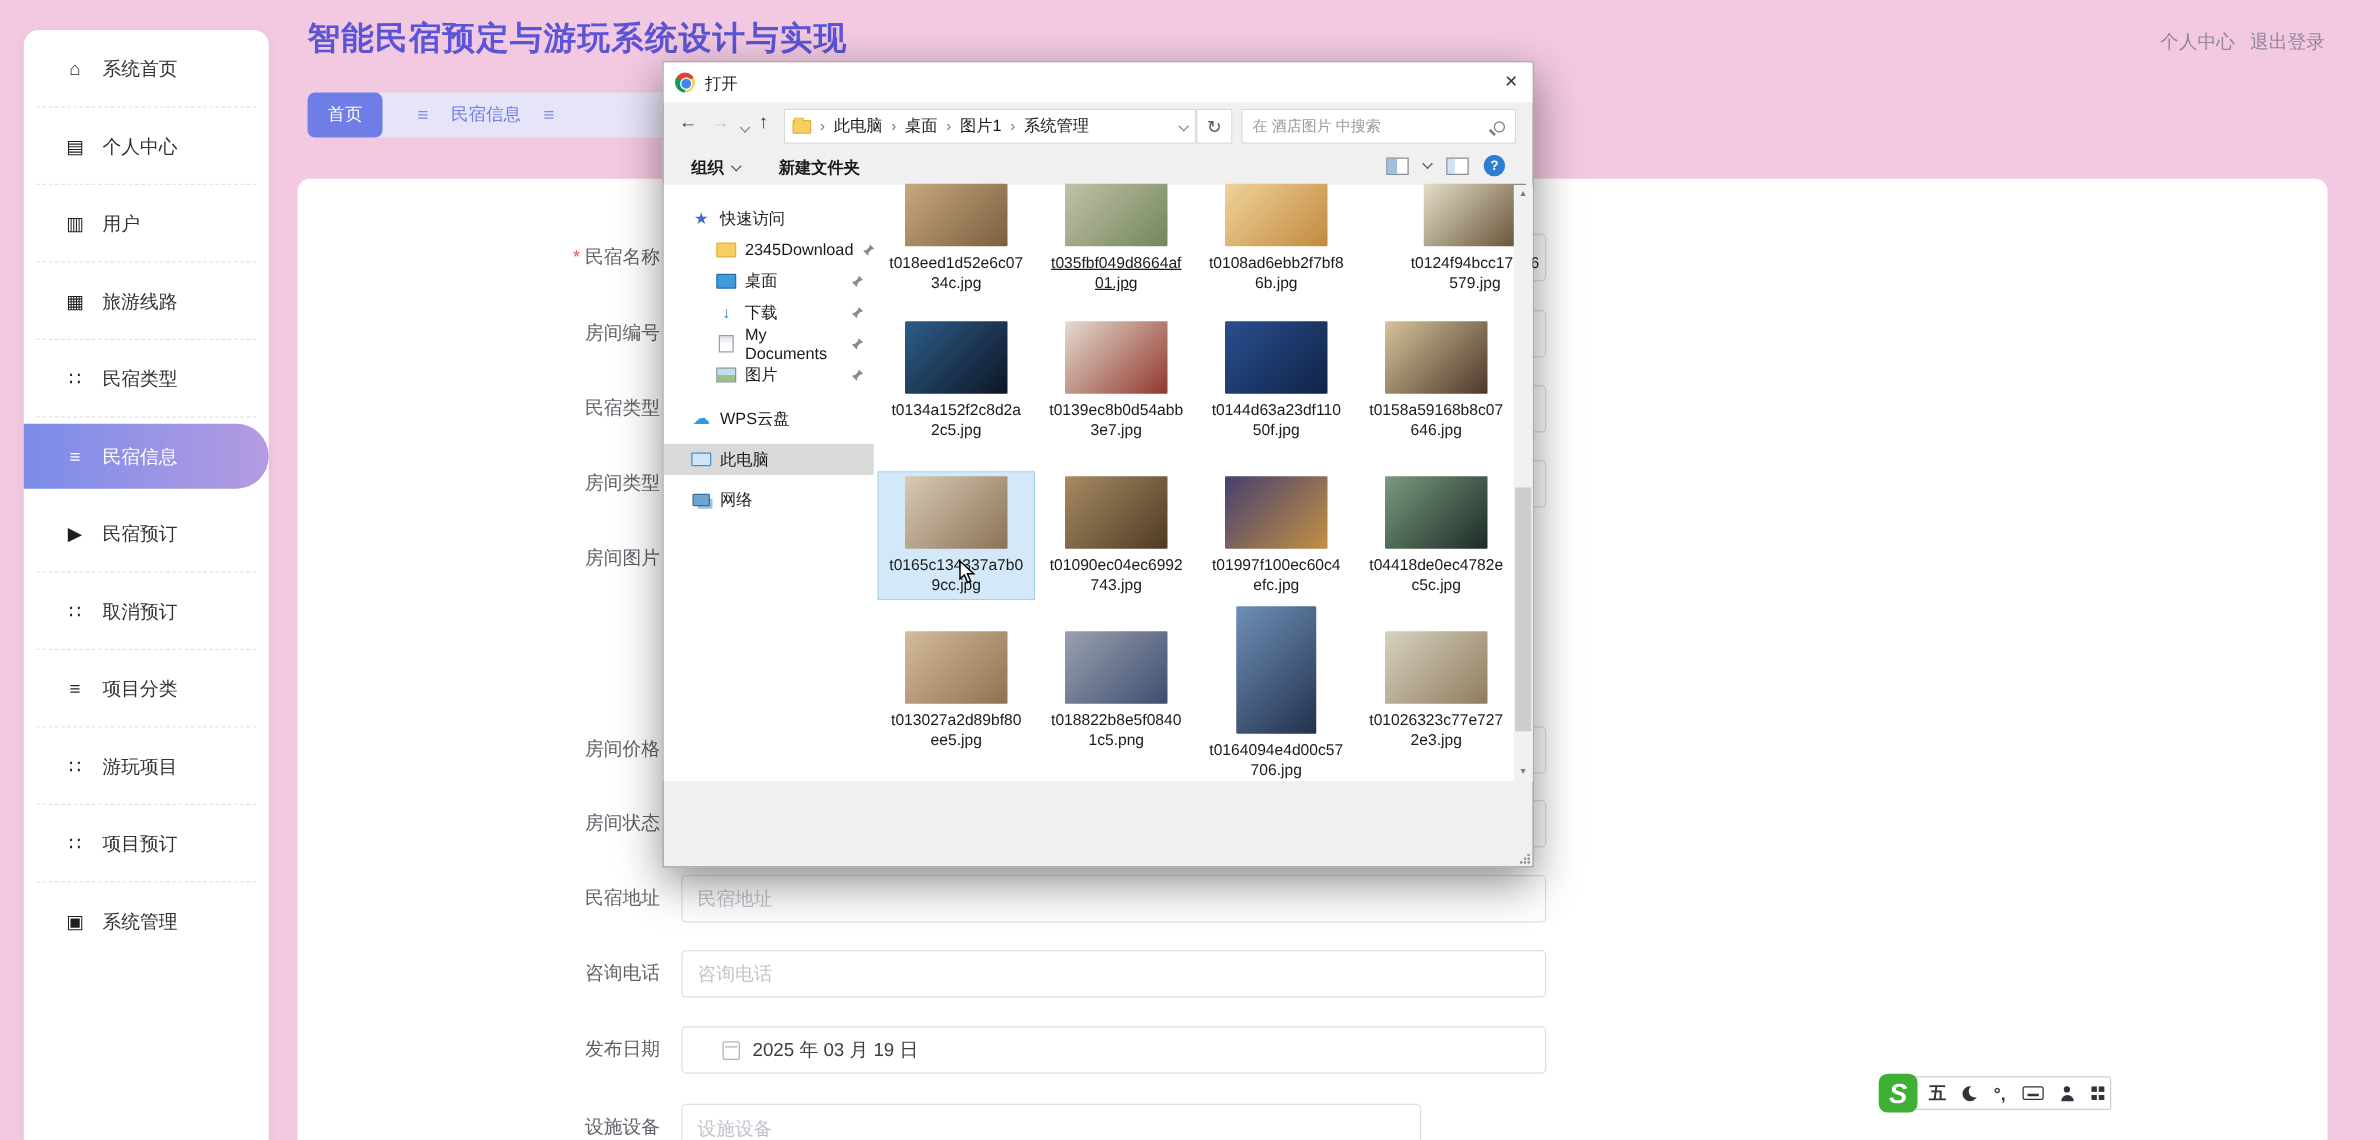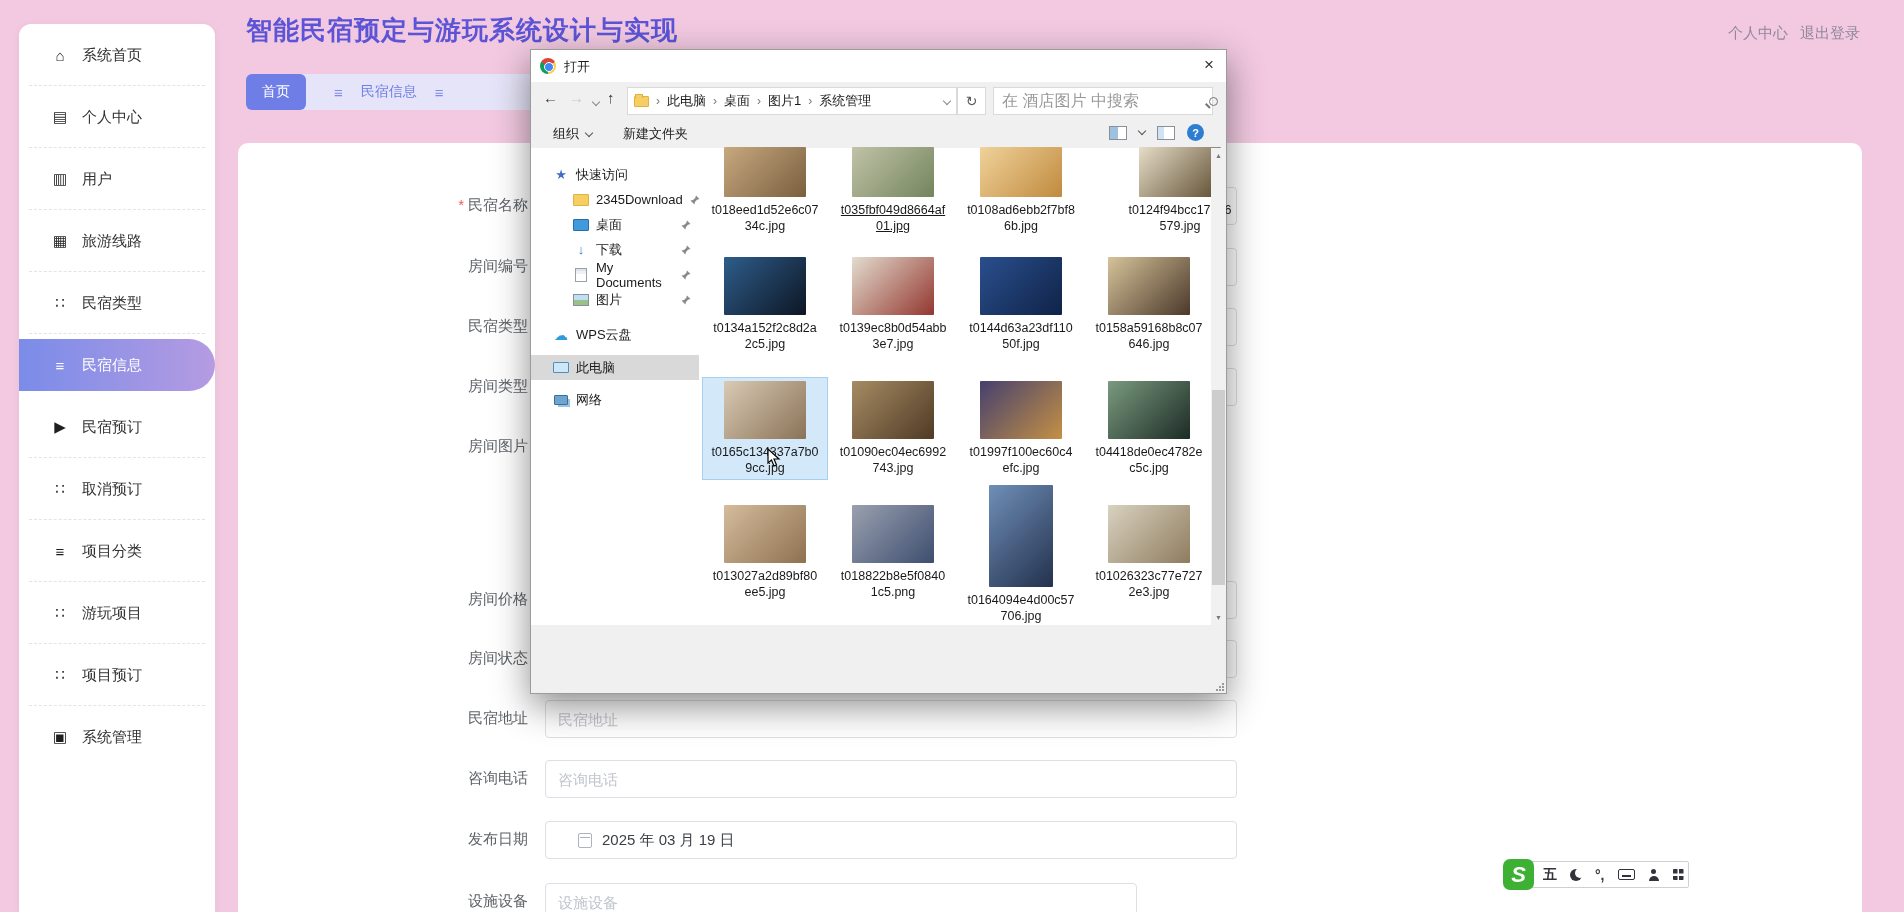--- a/index.html
+++ b/index.html
@@ -78,26 +78,26 @@
   .folder-ico::before { content:""; position:absolute; left:0; top:-3px; width:6px; height:3px;
     background:#f7ce63; border:1px solid #e0b23e; border-bottom:none; border-radius:1px 1px 0 0; }
   .crumb-sep { color:#777; margin:0 7px; font-size:12px; }
   .crumb-item { cursor:pointer; white-space:nowrap; }
   .crumb-chev { margin-left:auto; width:6px; height:6px; border-right:1.4px solid #888; border-bottom:1.4px solid #888; transform:rotate(45deg); cursor:pointer; }
   .refresh-btn { position:absolute; left:426px; top:1px; width:29px; height:28px; background:#fff;
     border:1px solid #d9d9d9; display:flex; align-items:center; justify-content:center;
     color:#5a5a5a; font-size:14px; cursor:pointer; }
   .search-box { position:absolute; left:462px; top:1px; width:220px; height:28px; background:#fff;
     border:1px solid #d9d9d9; display:flex; align-items:center; padding:0 8px; }
-  .search-input { flex:1; border:none; outline:none; font-size:16px; color:#333; font-family:inherit; }
+  .search-input { flex:1; border:none; outline:none; font-size:12px; color:#333; font-family:inherit; }
   .search-input::placeholder { color:#9a9a9a; }
   .mag-icon { width:9px; height:9px; border:1.6px solid #777; border-radius:50%; position:relative; flex:0 0 auto; }
   .mag-icon::after { content:""; position:absolute; left:-5px; top:7px; width:6px; height:1.6px;
     background:#777; transform:rotate(45deg); }
-  .dlg-toolbar { position:absolute; left:0; top:70px; right:0; height:28px; }
+  .dlg-toolbar { position:absolute; left:0; top:70px; right:0; height:28px;font-weight:bold; }
   .tb-organize { position:absolute; left:22px; top:5px; display:flex; align-items:center; gap:7px; cursor:pointer; }
   .tb-newfolder { position:absolute; left:92px; top:5px; cursor:pointer; }
   .wchev { width:6px; height:6px; border-right:1.4px solid #555; border-bottom:1.4px solid #555;
     transform:rotate(45deg); display:inline-block; margin-top:-3px; }
   .tb-right { position:absolute; right:22px; top:4px; display:flex; align-items:center; gap:12px; }
   .i-view { width:18px; height:14px; border:1px solid #8a9097; background:linear-gradient(90deg,#9ec1e0 0 8px,#fff 8px); cursor:pointer; }
   .i-pane { width:18px; height:14px; border:1px solid #8a9097; background:linear-gradient(90deg,#cfe3f5 0 6px,#fff 6px); cursor:pointer; }
   .i-help { width:17px; height:17px; border-radius:50%; background:#2d7dd2; color:#fff; font-size:11px;
     font-weight:bold; display:flex; align-items:center; justify-content:center; cursor:pointer; }
   .i-help::after { content:"?"; }

